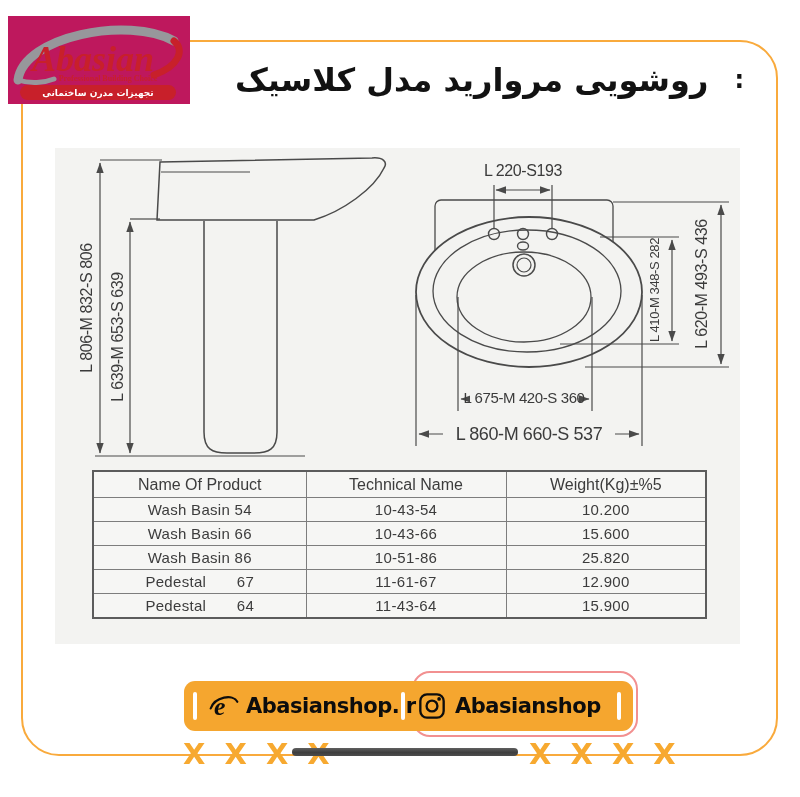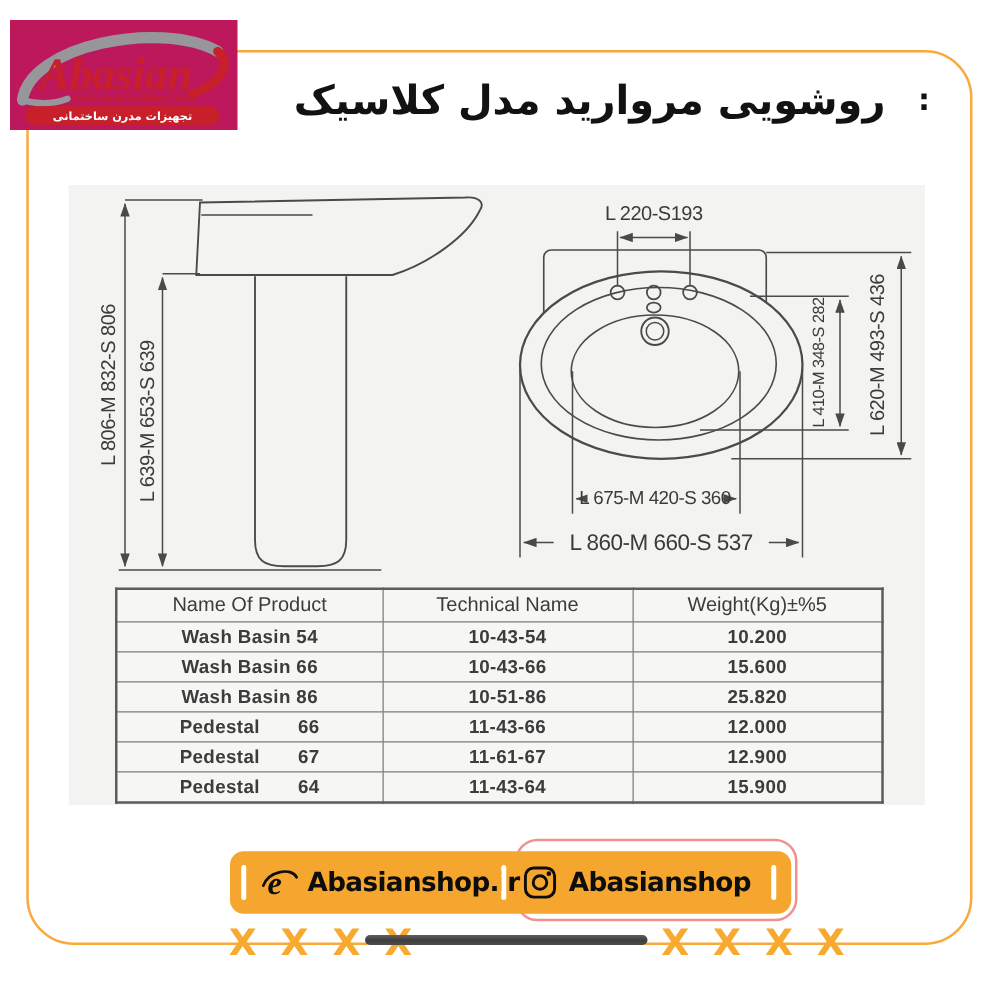--- a/index.html
+++ b/index.html
@@ -27,21 +27,21 @@
   .outline{fill:none;stroke:#4a4a4a;}
   .dimline{stroke:#4a4a4a;stroke-width:1.2;fill:none;}
 
   
   .spec-table{position:absolute;left:92px;top:470px;width:613px;z-index:3;
               border-collapse:collapse;background:#F6F6F4;table-layout:fixed;
               font-family:"Liberation Sans",sans-serif;color:#3c3c3c;text-align:center;}
   .spec-table,.spec-table th,.spec-table td{border:1px solid #7d7d7d;}
   .spec-table{border:2px solid #5c5c5c;}
   .spec-table th{font-weight:normal;font-size:16px;height:25px;padding:0;}
-  .spec-table td{font-size:15px;height:23px;padding:0;letter-spacing:0.3px;font-weight:bold;}
+  .spec-table td{font-size:15px;height:23px;padding:0;letter-spacing:0.3px;}
   .col-name{width:213px;} .col-code{width:200px;} .col-weight{width:200px;}
 
   
   .pink-outline{position:absolute;left:412px;top:671px;width:226px;height:66px;box-sizing:border-box;
                 border:2px solid #F29090;border-radius:18px;z-index:2;}
   .banner{position:absolute;left:184px;top:681px;width:449px;height:50px;background:#F5A62F;
           border-radius:11px;z-index:3;}
   .vbar{position:absolute;top:11px;width:4px;height:28px;background:#ffffff;border-radius:2px;}
   .bar1{left:9px;} .bar2{left:217px;} .bar3{left:433px;}
   .banner-icon{position:absolute;top:10px;width:30px;height:30px;}
@@ -170,25 +170,20 @@
         <td>Wash Basin 66</td>
         <td>10-43-66</td>
         <td>15.600</td>
       </tr>
       <tr>
         <td>Wash Basin 86</td>
         <td>10-51-86</td>
         <td>25.820</td>
       </tr>
       <tr>
-        <td>Pedestal  66</td>
-        <td>11-43-66</td>
-        <td>12.000</td>
-      </tr>
-      <tr>
         <td>Pedestal  67</td>
         <td>11-61-67</td>
         <td>12.900</td>
       </tr>
       <tr>
         <td>Pedestal  64</td>
         <td>11-43-64</td>
         <td>15.900</td>
       </tr>
     </tbody>

